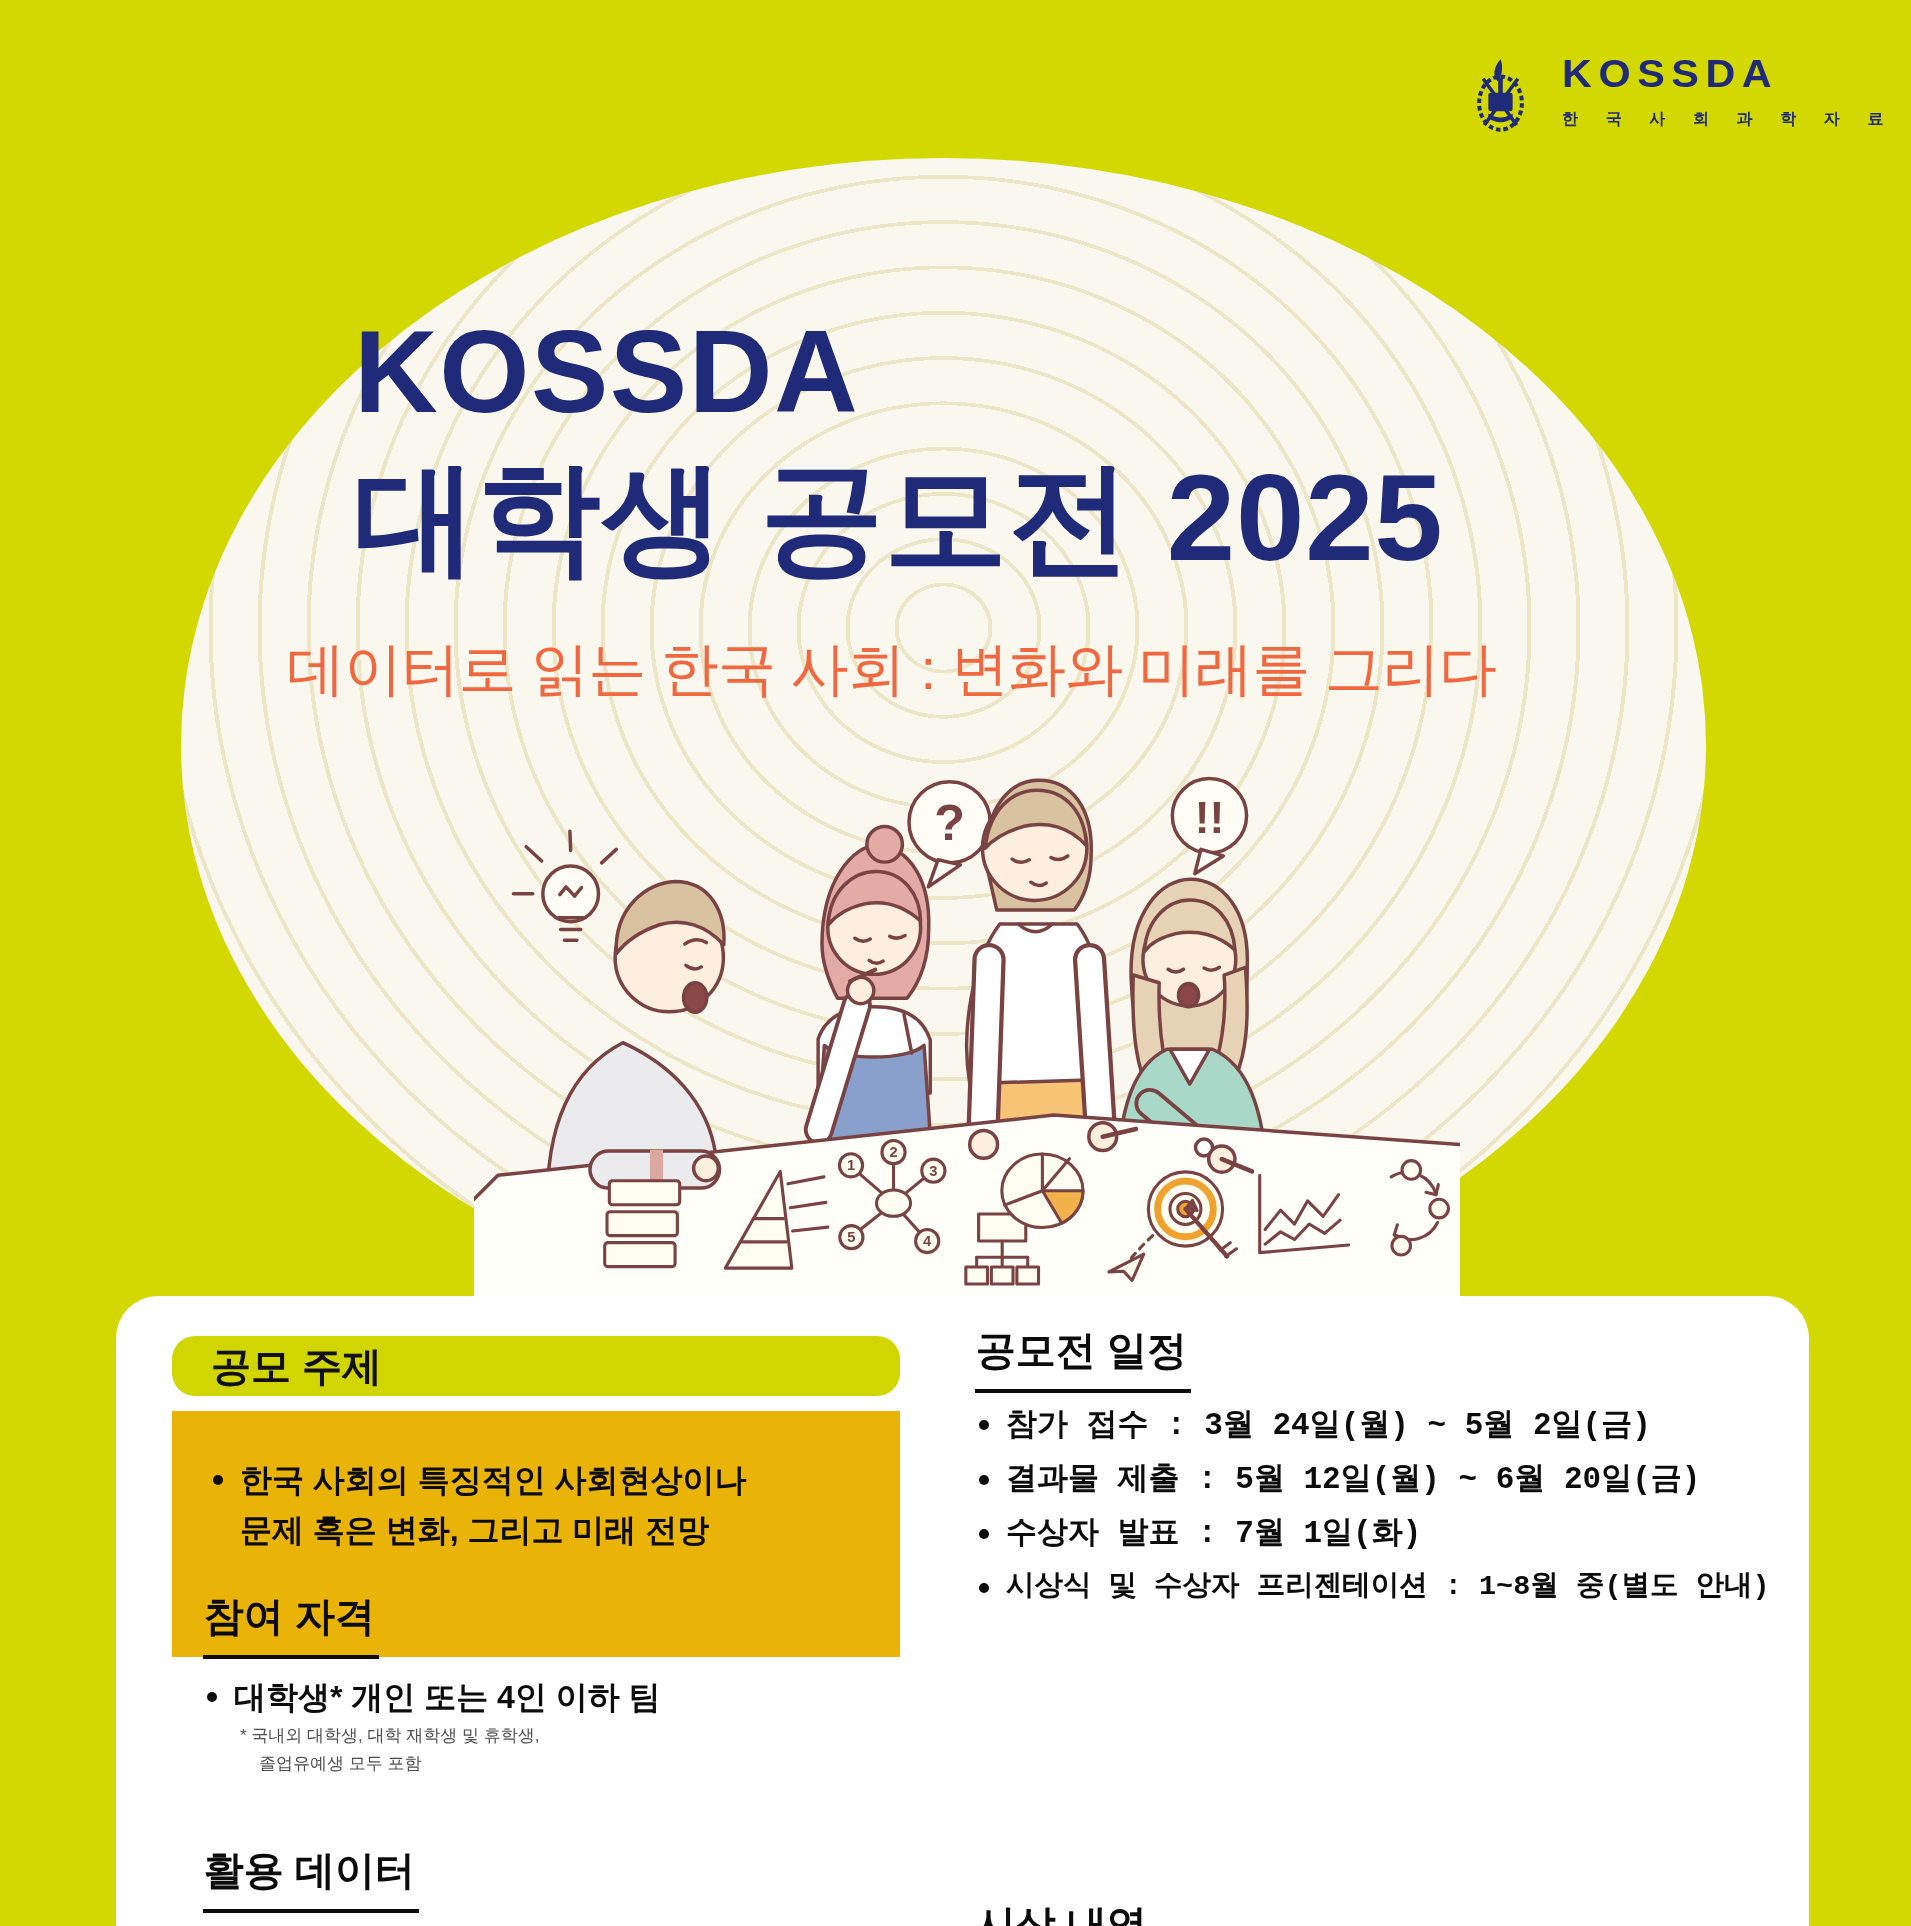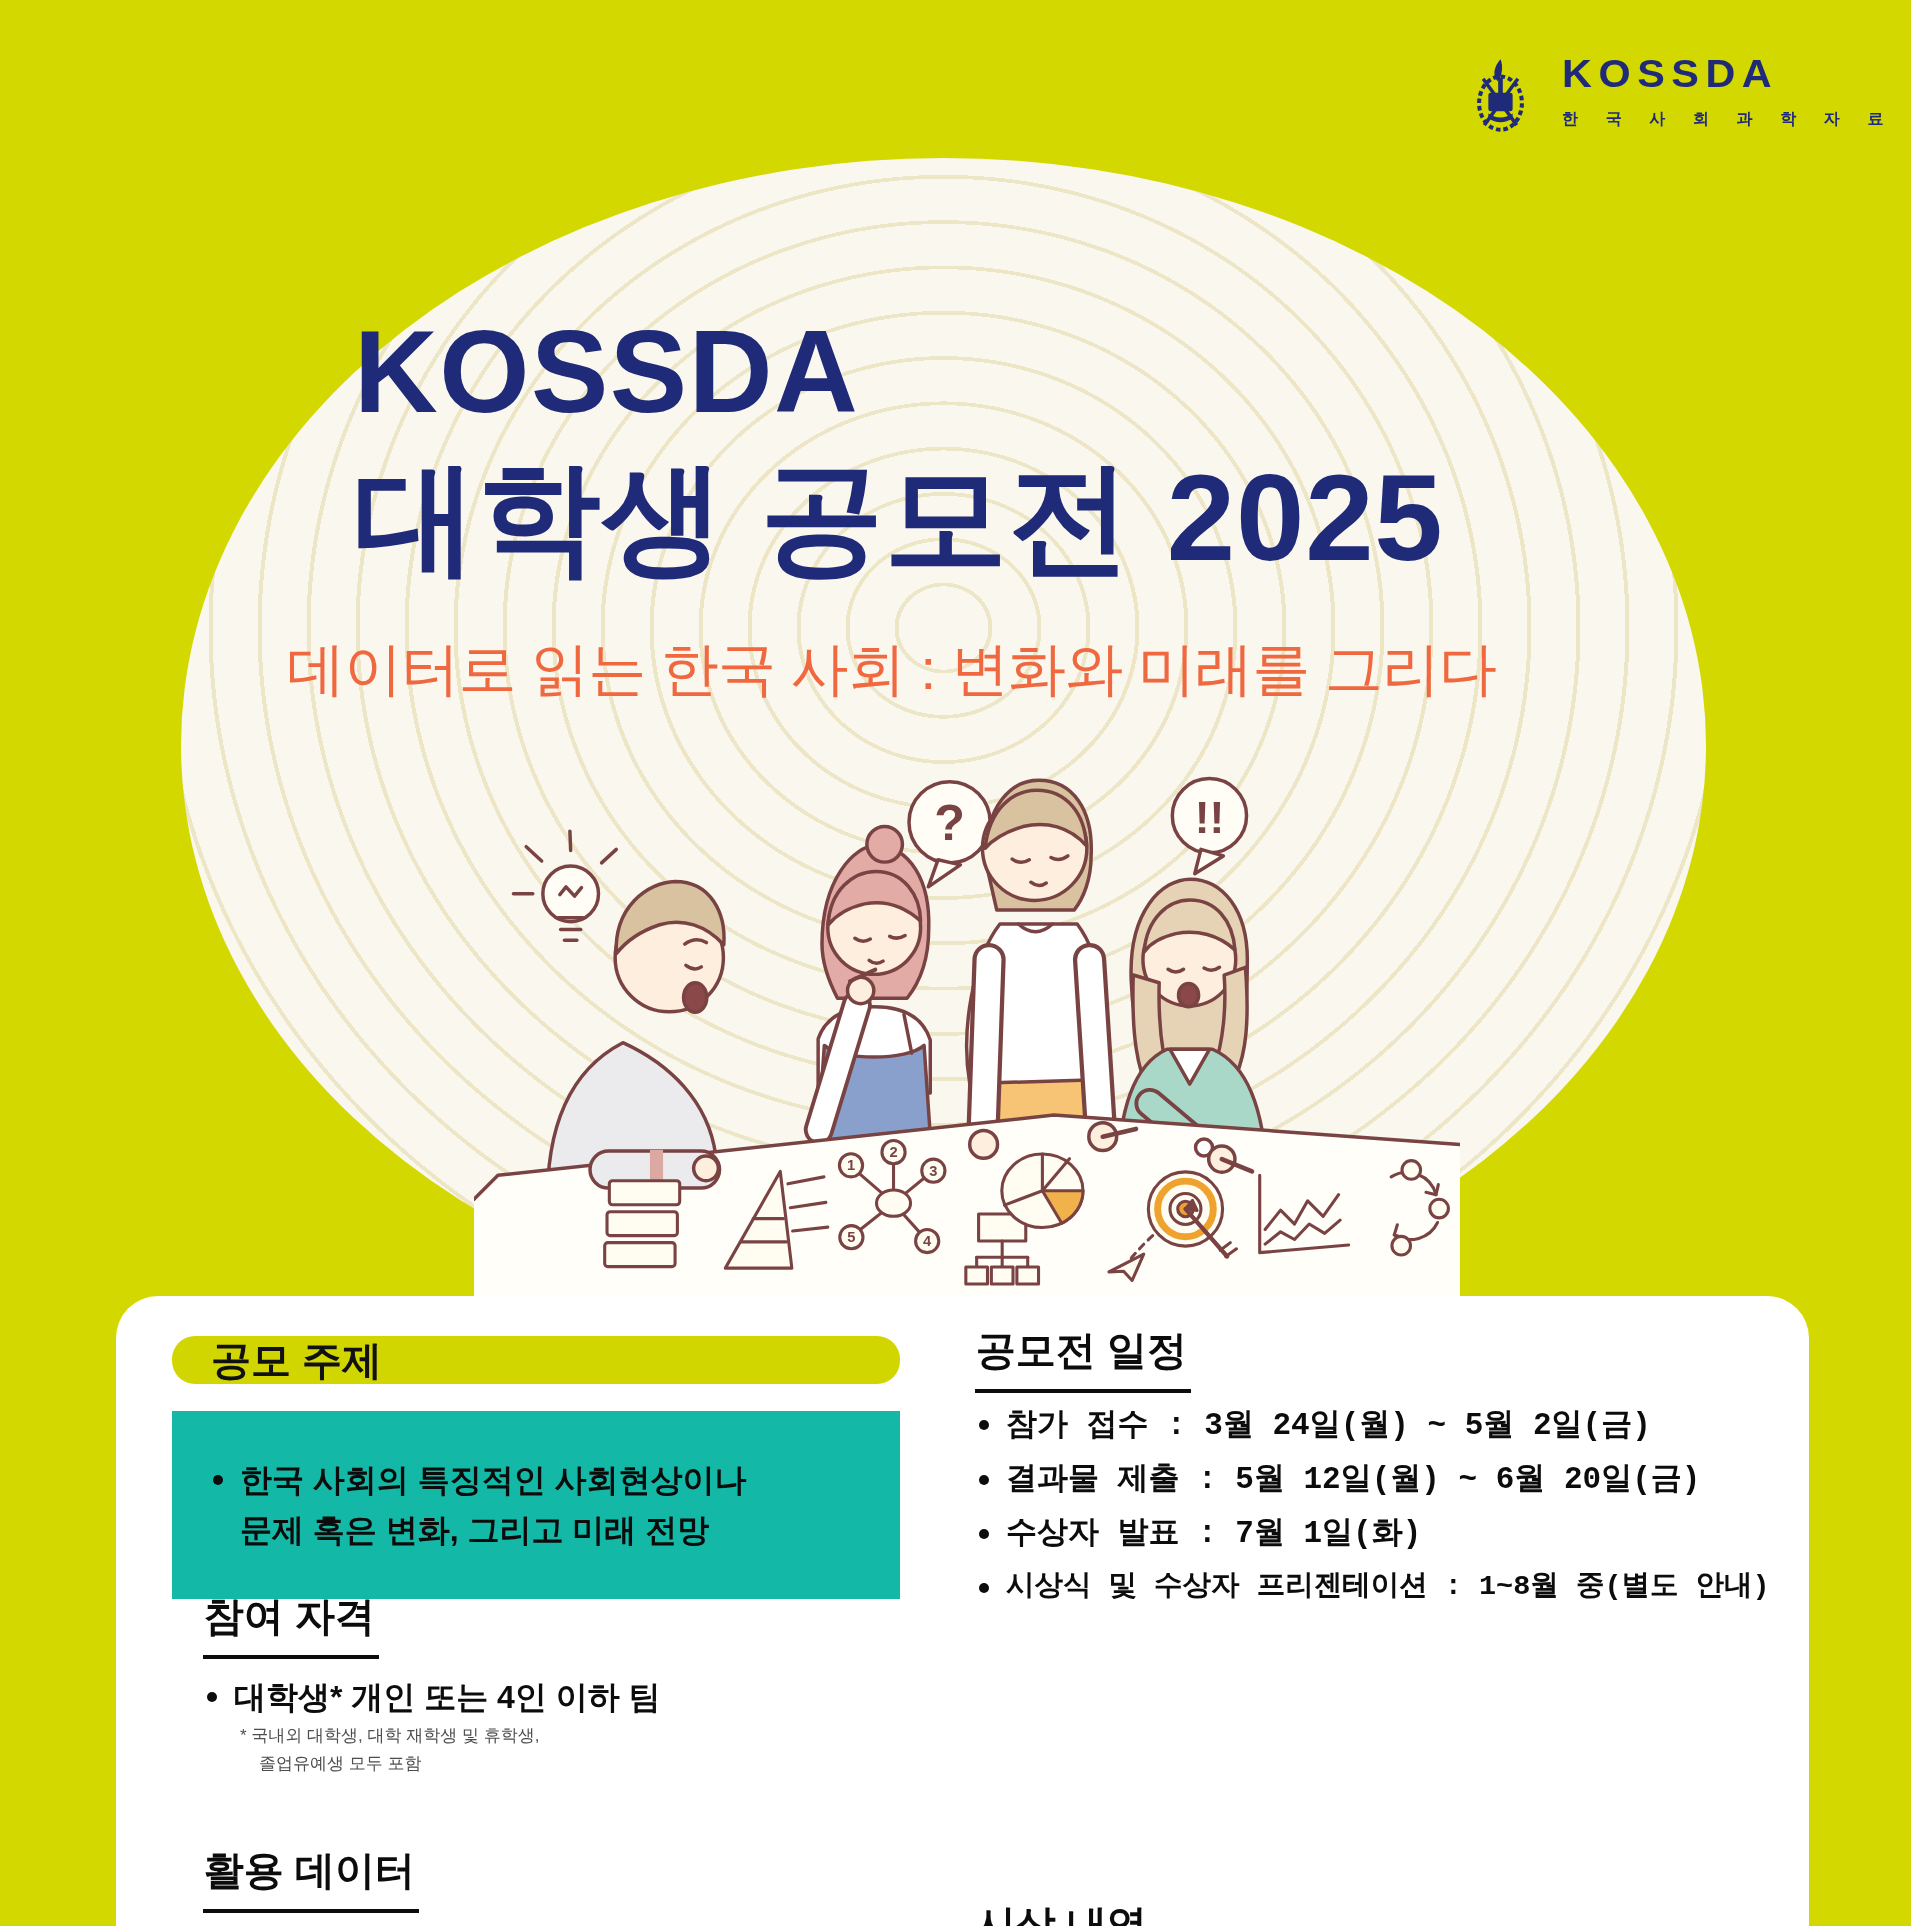--- a/index.html
+++ b/index.html
@@ -28,24 +28,24 @@
 
   
   #illu{position:absolute;left:474px;top:743px;width:986px;height:553px;z-index:2;}
 
   
   #card{position:absolute;left:116px;top:1296px;width:1693px;height:1139px;background:#fff;border-radius:42px;z-index:3;}
 
   .sec{position:absolute;}
   .sec-header{display:inline-block;font-size:40px;font-weight:800;color:#0c0c0c;
               border-bottom:4.6px solid #0c0c0c;padding:0 3.9px 10.8px 0.8px;letter-spacing:0;}
-  .band{position:absolute;left:56px;top:40px;width:728px;height:48px;background:#d2d600;
+  .band{position:absolute;left:56px;top:40px;width:728px;height:60px;background:#d2d600;
         display:flex;align-items:center;border-radius:23px;}
   .band .band-title{font-size:40px;font-weight:800;padding-left:39px;}
-  .theme-body{position:absolute;left:56px;top:115px;width:728px;height:188px;background:#14b8a6;}
+  .theme-body{position:absolute;left:56px;top:115px;width:728px;height:246px;background:#eab308;}
 
   ul.blist{list-style:none;margin:0;padding:0;}
   .b-row{display:flex;align-items:flex-start;font-size:32px;font-weight:700;color:#0c0c0c;line-height:1.55;}
   .b-dot{flex:none;width:10px;height:10px;border-radius:50%;background:#0c0c0c;margin:19px 17px 0 3.9px;}
   .b-text span{display:block;}
   .note{font-size:17px;font-weight:400;color:#4d4d4d;line-height:1.6;padding-left:37px;}
   .note span{display:block;}
   .note .ind{padding-left:19px;}
 
   #sec-sched .b-row{font-size:31px;}

